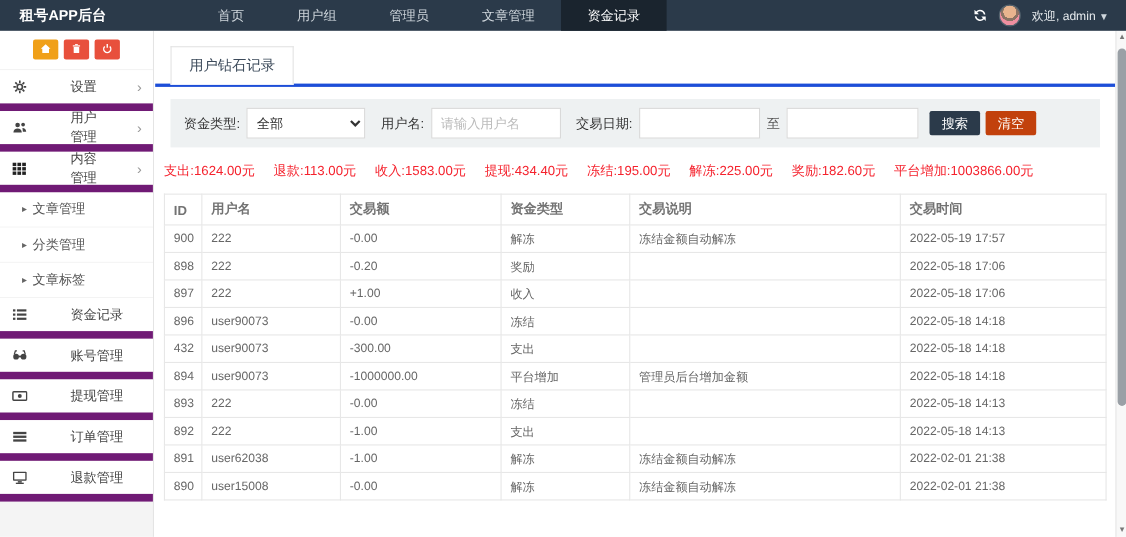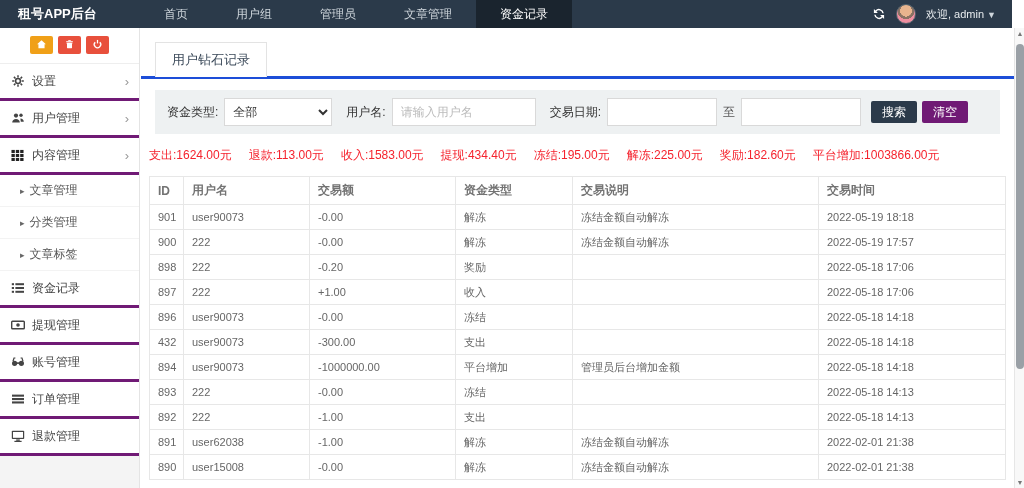--- a/index.html
+++ b/index.html
@@ -1,21 +1,21 @@
 <!DOCTYPE html>
 <html><head>
 <meta charset="utf-8">
 <style>
   * { margin:0; padding:0; box-sizing:border-box; }
   html,body { width:1024px; height:488px; overflow:hidden;
     font-family:"Liberation Sans","DejaVu Sans",sans-serif; background:#fff; }
 
   
-  .navbar { position:absolute; top:0; left:0; right:12px; height:28px;
-    background:#2b3a4a; display:flex; align-items:stretch; color:#fff; z-index:5; }
+  .navbar { position:absolute; top:0; left:0; right:0; height:28px;
+    background:#2b3a4a; display:flex; align-items:stretch; color:#fff; z-index:5;gap:34px; }
   .brand { width:140px; display:flex; align-items:center; padding-left:18px;
     font-size:13px; font-weight:bold; color:#fff; }
   .nav-menu { display:flex; align-items:stretch; }
   .nav-item { display:flex; align-items:center; padding:0 24px; font-size:12px;
     color:#cfd6dc; cursor:pointer; }
   .nav-item.active { background:#1a242e; color:#fff; }
   .nav-right { margin-left:auto; display:flex; align-items:center; gap:10px;
     padding-right:16px;justify-content:flex-end; }
   .icon-refresh { width:14px; height:14px; display:inline-flex; cursor:pointer; }
   .avatar { width:20px; height:20px; border-radius:50%;
@@ -26,22 +26,22 @@
 
   
   .sidebar { position:absolute; top:28px; left:0; width:140px; bottom:0;
     background:#f4f4f4; border-right:1px solid #e4e4e4; }
   .quick-row { background:#fff; display:flex; justify-content:center; gap:5px;
     padding:8px 0 9px; border-bottom:1px solid #eee; }
   .quick-btn { width:23px; height:18px; border-radius:2px; border:none; cursor:pointer;
     display:flex; align-items:center; justify-content:center; }
   .menu { background:#fff; }
   .menu-item { height:37px; display:flex; align-items:center; padding:0 10px;
-    border-bottom:3px solid #701a75; font-size:12px; color:#444; cursor:pointer;
-    background:#fff; }
+    border-bottom:7px solid #701a75; font-size:12px; color:#444; cursor:pointer;
+    background:#fff;gap:32px; }
   .menu-item .mi-icon { width:15px; height:14px; margin-right:7px; display:inline-flex;
     align-items:center; justify-content:center; flex:0 0 15px; }
   .menu-item .chev { margin-left:auto; color:#999; font-size:13px; line-height:1; }
   .sub-item { height:32px; display:flex; align-items:center; padding-left:20px;
     border-bottom:1px solid #f3f3f3; font-size:12px; color:#555; cursor:pointer;
     background:#fff; }
   .sub-item .tri { color:#666; font-size:9px; margin-right:5px; }
 
   
   .main { position:absolute; top:28px; left:141px; right:10px; bottom:0;
@@ -52,28 +52,28 @@
     font-size:13px; color:#3c4a5a; cursor:pointer; }
 
   .filterbar { margin:11px 14px 0; background:#eef1f2; padding:8px 12px;
     display:flex; align-items:center; font-size:12px; color:#333; }
   .filterbar label { margin-right:6px; white-space:nowrap; }
   .filterbar select { width:108px; height:28px; border:1px solid #d9d9d9;
     background:#fff; font-size:12px; color:#333; padding:0 4px; margin-right:14px; }
   .filterbar input { height:28px; border:1px solid #d9d9d9; background:#fff;
     font-size:12px; color:#333; padding:0 8px; }
   .filterbar input::placeholder { color:#bbb; }
-  #f-username { width:144px; margin-right:14px; }
+  #f-username { width:118px; margin-right:14px; }
   #f-date1 { width:110px; }
   .to-label { margin:0 6px; color:#555; }
   #f-date2 { width:120px; margin-right:10px; }
   .btn { height:22px; padding:0 11px; border:none; color:#fff; font-size:12px;
     cursor:pointer; border-radius:2px; }
   .btn-search { background:#2b3a4a; margin-right:5px; }
-  .btn-clear { background:#701a75; }
+  .btn-clear { background:#c2410c; }
 
   .summary { margin:13px 8px 0; display:flex; gap:17px; font-size:12px;
     color:#f5222d; white-space:nowrap; }
 
   table.grid { border-collapse:collapse; margin:12px 8px 0; width:calc(100% - 16px);
     table-layout:fixed; }
   table.grid th, table.grid td { border:1px solid #e7e7e7; text-align:left;
     padding:0 8px; overflow:hidden; white-space:nowrap; }
   table.grid th { height:28px; font-size:12px; color:#737373; font-weight:bold;
     background:#fff; }
@@ -209,38 +209,38 @@
               <rect x="4.4" y="6" width="8.6" height="2"></rect>
               <rect x="4.4" y="9.8" width="8.6" height="2"></rect>
             </g>
           </svg>
         </span>
         <span>资金记录</span>
       </div>
       <div class="menu-item">
         <span class="mi-icon">
           <svg viewBox="0 0 14 14" width="14" height="14">
-            <rect x="0.7" y="3.2" width="12.6" height="7.6" rx="0.8" fill="none" stroke="#444" stroke-width="1.4"></rect>
-            <circle cx="7" cy="7" r="1.8" fill="#444"></circle>
-          </svg>
-        </span>
-        <span>提现管理</span>
-      </div>
-      <div class="menu-item">
-        <span class="mi-icon">
-          <svg viewBox="0 0 14 14" width="14" height="14">
             <g fill="#444">
               <circle cx="3.6" cy="8.3" r="2.6"></circle>
               <circle cx="10.4" cy="8.3" r="2.6"></circle>
               <rect x="5.6" y="7.3" width="2.8" height="1.6"></rect>
               <path d="M2 6.2 3 3h1.4M12 6.2 11 3H9.6" stroke="#444" stroke-width="1.2" fill="none"></path>
             </g>
           </svg>
         </span>
         <span>账号管理</span>
+      </div>
+      <div class="menu-item">
+        <span class="mi-icon">
+          <svg viewBox="0 0 14 14" width="14" height="14">
+            <rect x="0.7" y="3.2" width="12.6" height="7.6" rx="0.8" fill="none" stroke="#444" stroke-width="1.4"></rect>
+            <circle cx="7" cy="7" r="1.8" fill="#444"></circle>
+          </svg>
+        </span>
+        <span>提现管理</span>
       </div>
       <div class="menu-item">
         <span class="mi-icon">
           <svg viewBox="0 0 14 14" width="14" height="14">
             <g fill="#444">
               <rect x="1" y="2.6" width="12" height="2.1"></rect>
               <rect x="1" y="6" width="12" height="2.1"></rect>
               <rect x="1" y="9.4" width="12" height="2.1"></rect>
             </g>
           </svg>
@@ -308,28 +308,20 @@
           <th>ID</th>
           <th>用户名</th>
           <th>交易额</th>
           <th>资金类型</th>
           <th>交易说明</th>
           <th>交易时间</th>
         </tr>
       </thead>
     <tbody>
         <tr>
-          <td>901</td>
-          <td>user90073</td>
-          <td>-0.00</td>
-          <td>解冻</td>
-          <td>冻结金额自动解冻</td>
-          <td>2022-05-19 18:18</td>
-        </tr>
-        <tr>
           <td>900</td>
           <td>222</td>
           <td>-0.00</td>
           <td>解冻</td>
           <td>冻结金额自动解冻</td>
           <td>2022-05-19 17:57</td>
         </tr>
         <tr>
           <td>898</td>
           <td>222</td>

